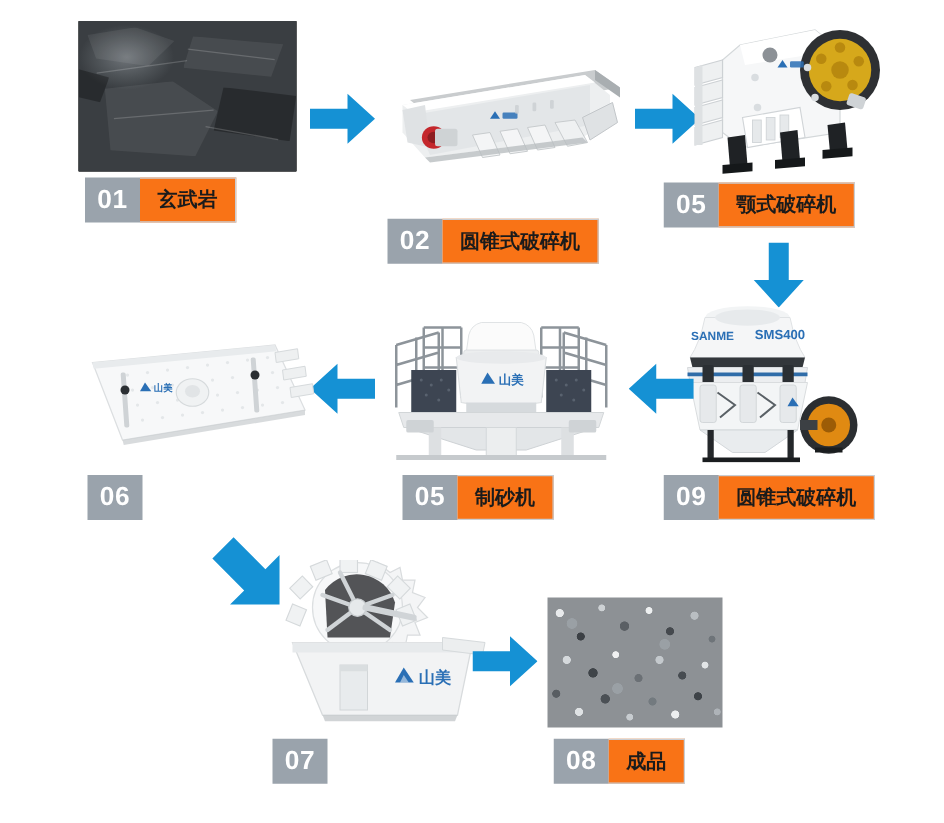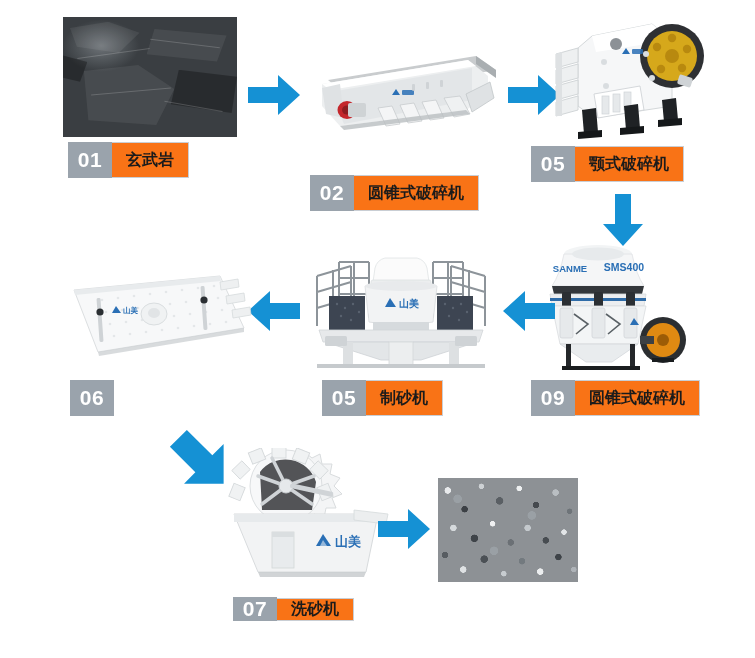--- a/index.html
+++ b/index.html
@@ -480,26 +480,29 @@
 
       <g transform="translate(88,86)">
         <polygon points="0,12 7,0 15,12" fill="#2a6fb5"></polygon>
         <polygon points="4,12 7,6 11,12" fill="#ffffff" opacity=".5"></polygon>
         <text x="19" y="12" font-family="DejaVu Sans, sans-serif" font-size="13" font-weight="bold" fill="#2a6fb5">山美</text>
       </g>
 
       <polygon points="30,124 138,124 136,129 32,129" fill="#c5c9cc" opacity=".8"></polygon>
     </svg>
   </div>
-  <div class="chip" style="left:233px; top:591px;align-items:center;">
+  <div class="chip" style="left:218px; top:591px;">
     <div class="num">07</div>
-    <div class="cap">洗砂机</div>
   </div>
 
   <div class="arrow" style="left:378px; top:508px;">
     <svg width="52" height="42" viewBox="0 0 52 42">
         <path d="M0 13 H30 V1 L52 21 L30 41 V29 H0 Z" fill="#1591d4"></path>
       </svg>
   </div>
 
   <div class="photo gravel" style="left:438px; top:478px; width:140px; height:104px;"></div>
+  <div class="chip" style="left:443px; top:591px;">
+    <div class="num">08</div>
+    <div class="cap">成品</div>
+  </div>
 
 </div>
 
 </body></html>

